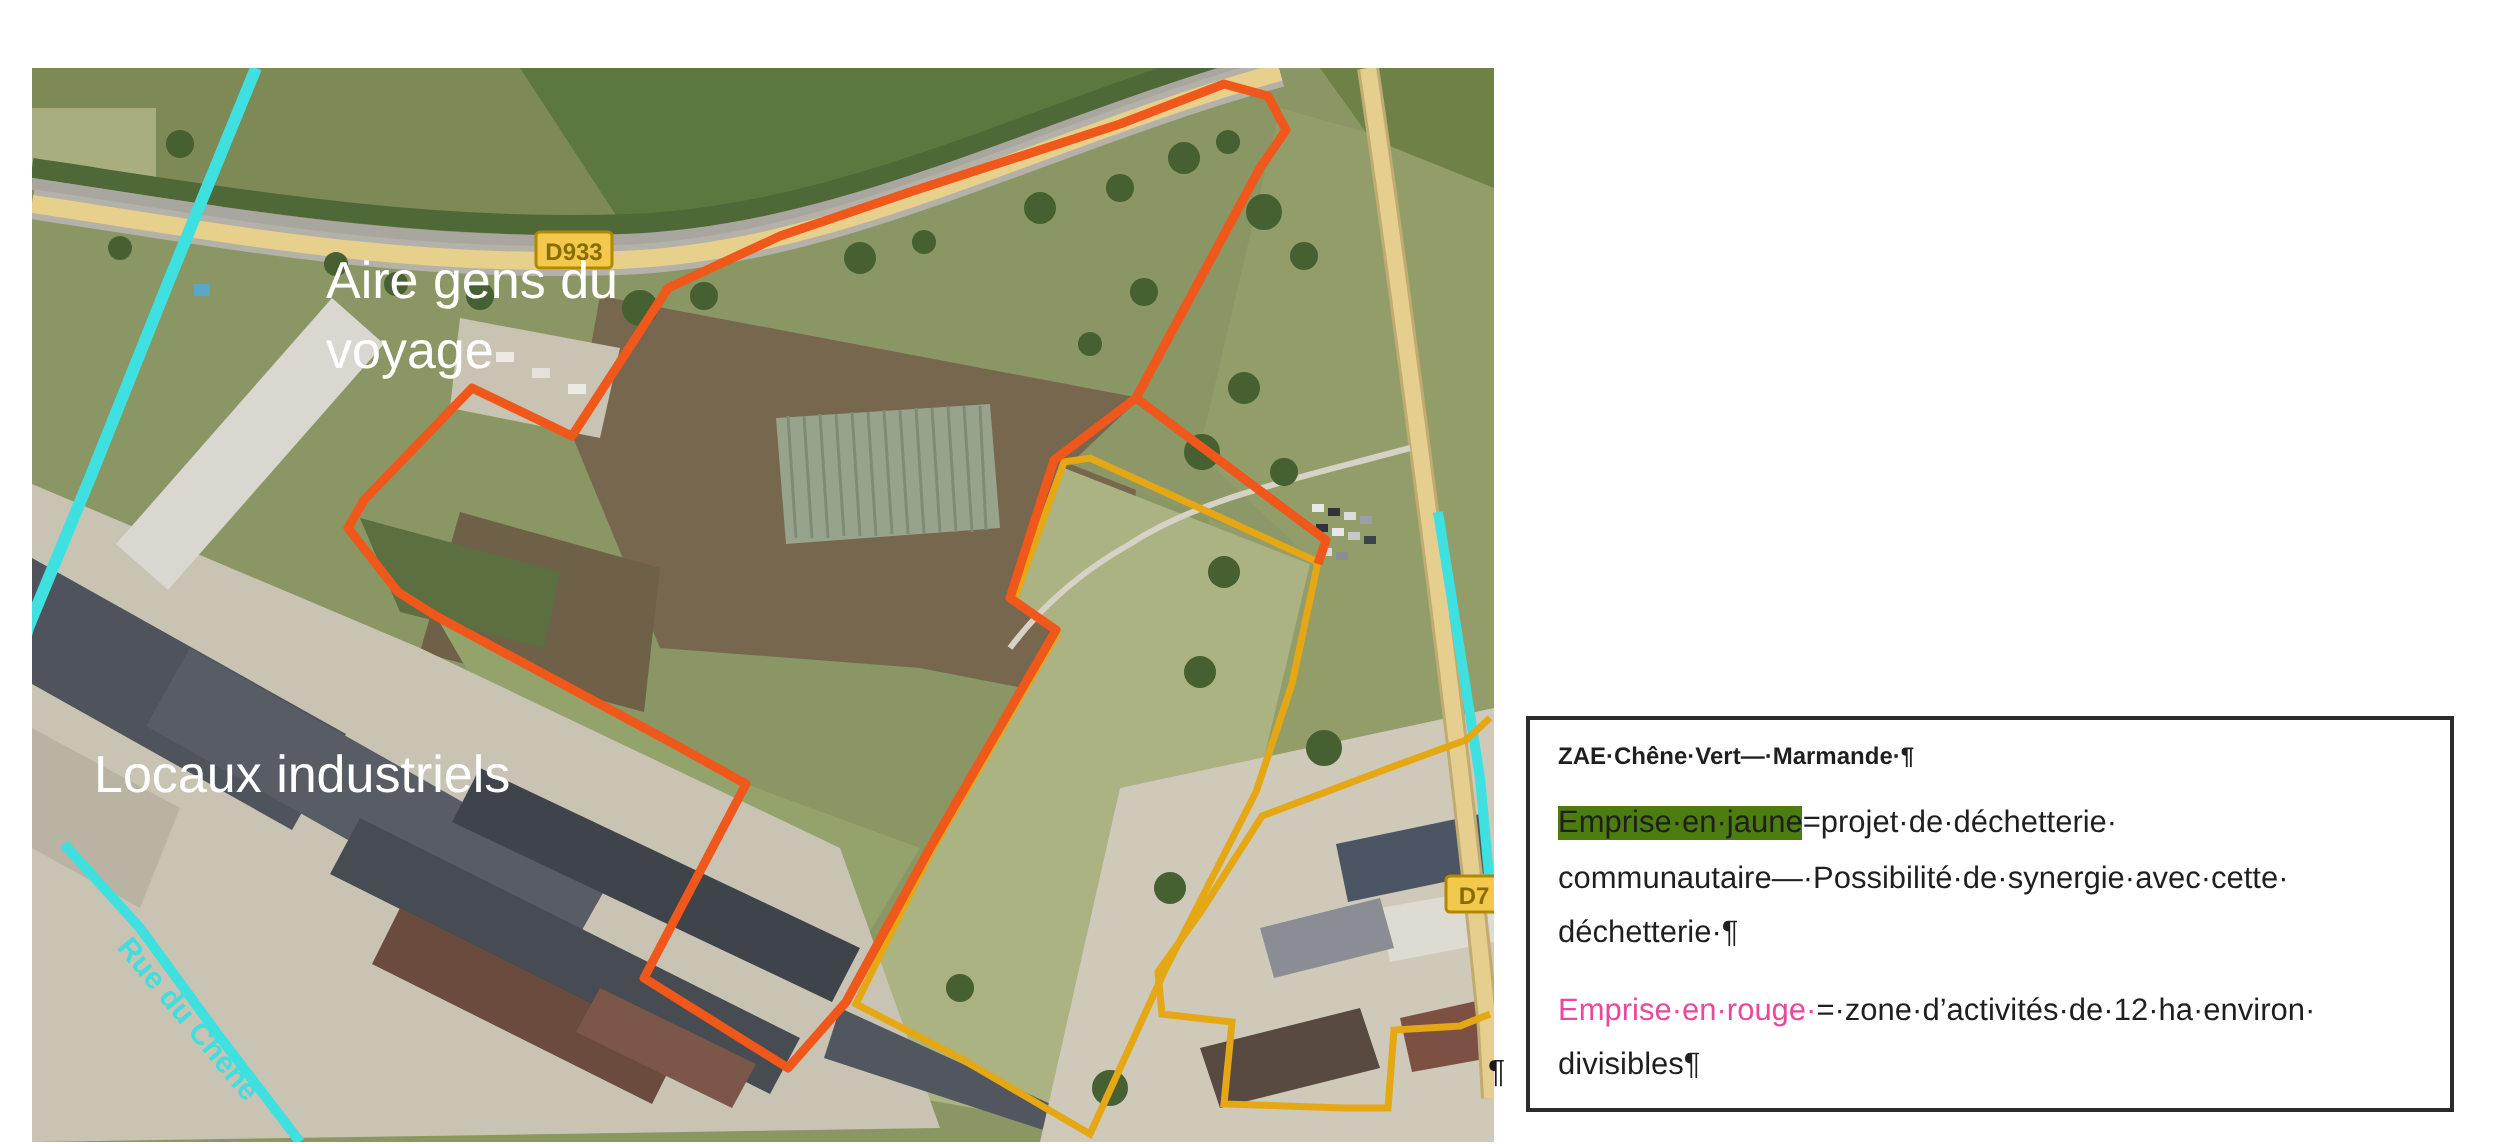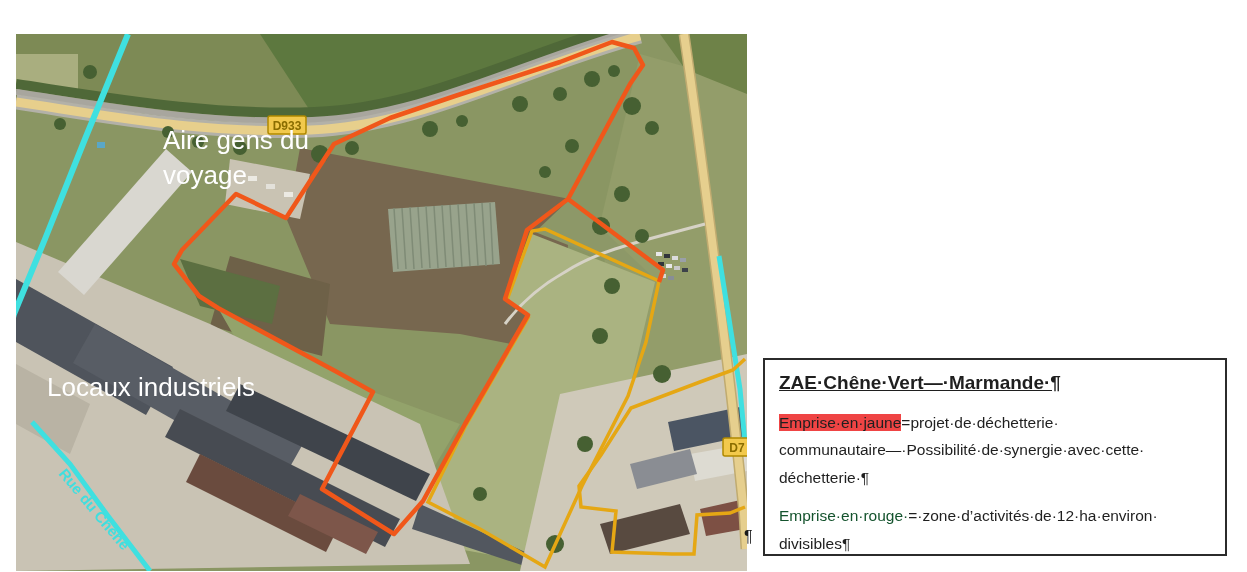--- a/index.html
+++ b/index.html
@@ -6,25 +6,25 @@
   #page{position:relative;width:1247px;height:572px;background:#ffffff;overflow:hidden;
         font-family:"Liberation Sans",sans-serif;}
   #map-figure{position:absolute;left:16px;top:10px;width:731px;height:537px;margin-top:24px;}
   #map-figure svg{display:block;width:731px;height:537px;}
   .map-label{font-family:"Liberation Sans",sans-serif;fill:#ffffff;font-size:26px;}
   .shield-text{font-family:"Liberation Sans",sans-serif;font-weight:bold;fill:#8a6d00;font-size:12px;}
   .street-text{font-family:"Liberation Sans",sans-serif;fill:#41dede;font-size:15px;font-weight:bold;}
   #img-pilcrow{position:absolute;left:744px;top:528px;font-size:16px;color:#1a1a1a;}
   #textbox{position:absolute;left:763px;top:358px;width:464px;height:198px;box-sizing:border-box;
            border:2px solid #2b2b2b;background:#ffffff;padding:9px 14px;color:#1f1f1f;}
-  #textbox .tb-title{font-size:19px;font-weight:bold;line-height:1.5;margin:0 0 11px 0;text-decoration:underline;}
+  #textbox .tb-title{font-size:12px;font-weight:bold;line-height:1.5;margin:0 0 11px 0;}
   #textbox p{font-size:15.5px;line-height:1.78;margin:0 0 11px 0;}
   .run{white-space:pre-wrap;}
-  .hl-yellow{background:#ef4444;}
-  .txt-red{color:#14532d;}
+  .hl-yellow{background:#4d7c0f;}
+  .txt-red{color:#ec4899;}
 </style>
 </head>
 <body>
 
 <div id="page">
 
   <div id="map-figure">
     <svg viewBox="16 10 731 537" preserveAspectRatio="none">
 
       <rect x="16" y="10" width="731" height="537" fill="#8a9663"></rect>

